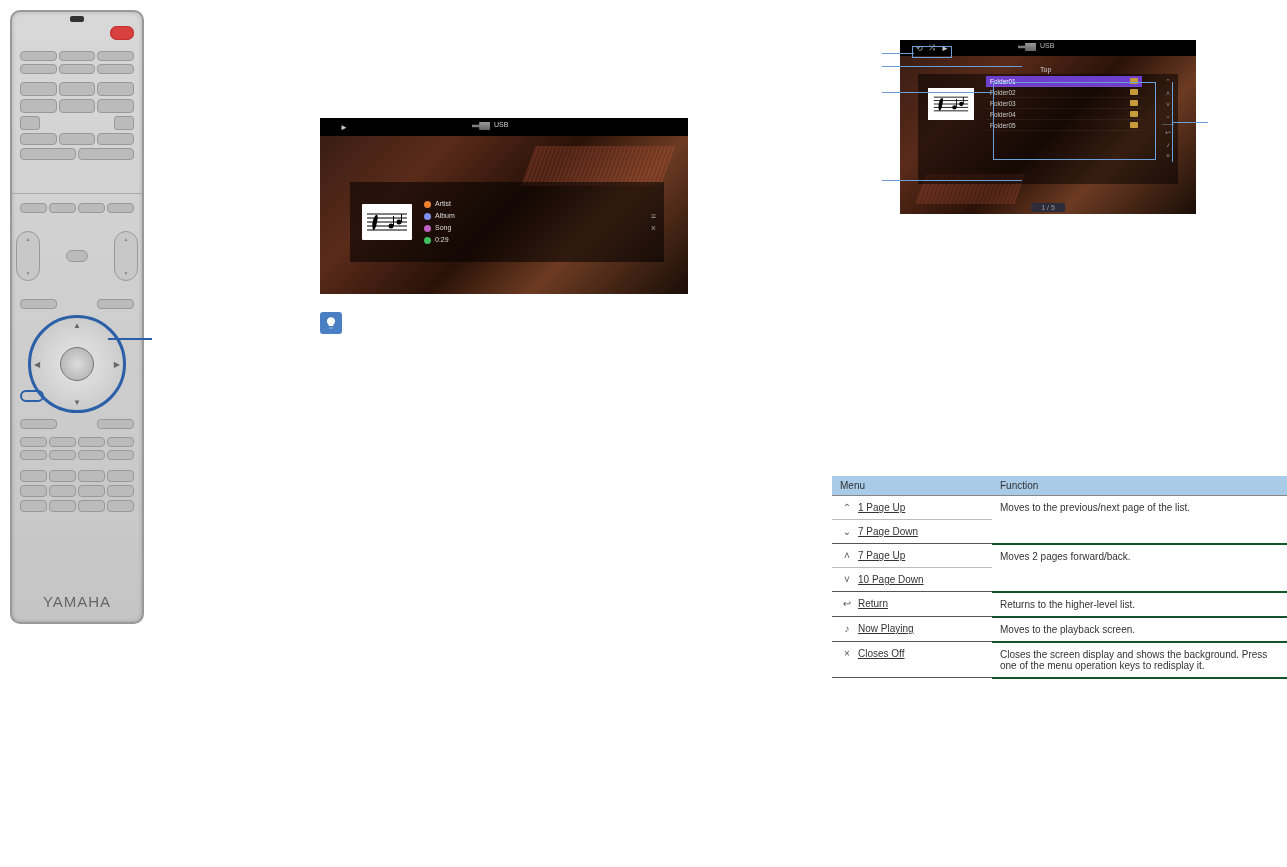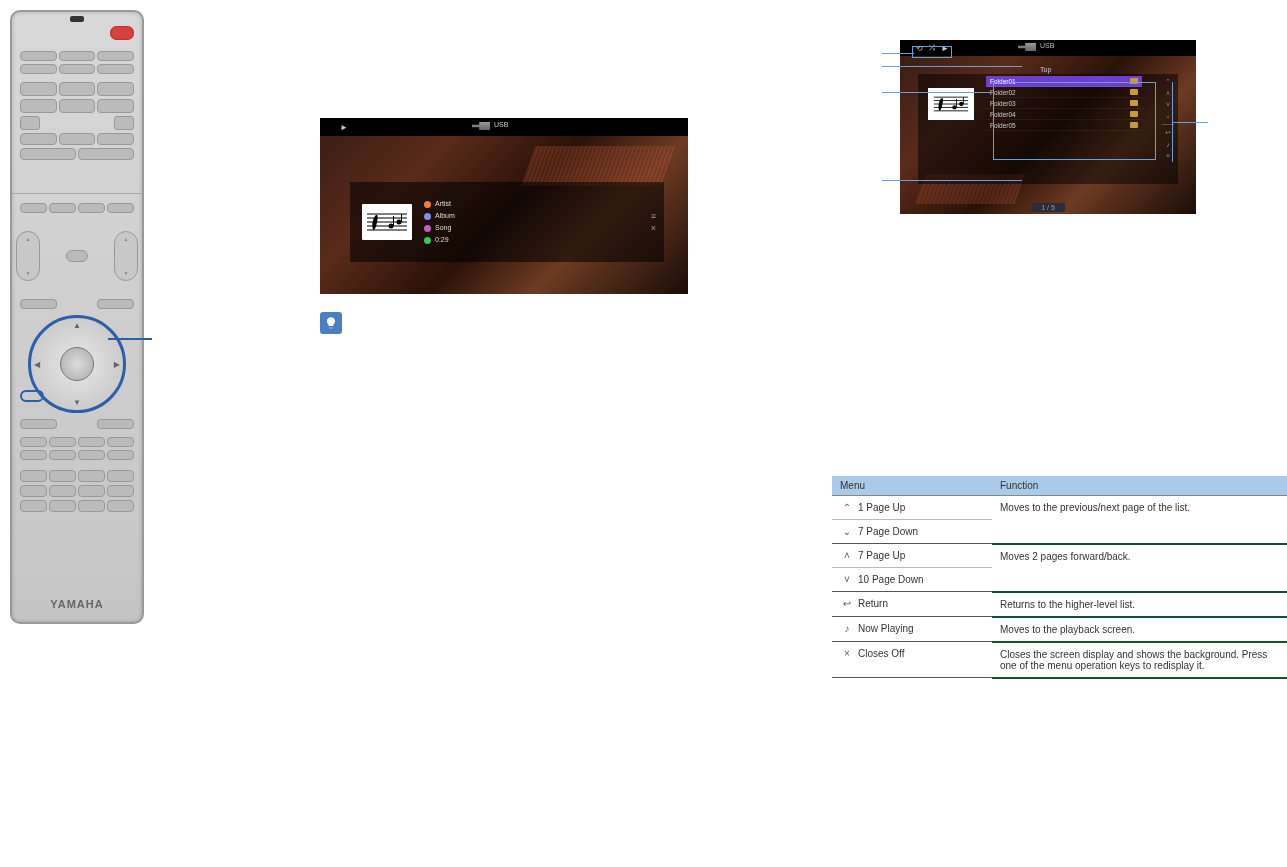--- a/index.html
+++ b/index.html
@@ -84,22 +84,22 @@
     position: absolute;
     left: 8px; top: 378px;
     width: 24px; height: 12px;
     border: 2px solid #2b5fa8;
     border-radius: 6px;
   }
   .remote-logo {
     position: absolute;
     bottom: 12px; left: 0; right: 0;
     text-align: center;
-    font-size: 11px;
-    font-weight: bold;
+    font-size: 15px;
+    font-weight: normal;
     letter-spacing: 1px;
     color: #666;
   }
 
   
   .playback-shot {
     position: absolute;
     left: 320px;
     top: 118px;
     width: 368px;
@@ -284,20 +284,21 @@
     border-bottom: 1px solid #888;
   }
   .menu-table td {
     padding: 6px 8px;
     vertical-align: top;
     border-bottom: 2px solid #14532d;
   }
   .menu-table td:first-child {
     width: 160px;
     border-bottom: 1px solid #555;
+    text-decoration: underline;
   }
   .sub-border { border-bottom: 1px solid #bbb !important; }
   .icon-col { width: 14px; display: inline-block; text-align: center; margin-right: 4px; font-size: 10px; color: #555; }
 
   
   .usb-plug, .usb-plug-2 {
     width: 18px; height: 8px;
     background: linear-gradient(#999,#666);
     clip-path: polygon(0 35%, 40% 35%, 40% 0, 100% 0, 100% 100%, 40% 100%, 40% 65%, 0 65%);
   }

